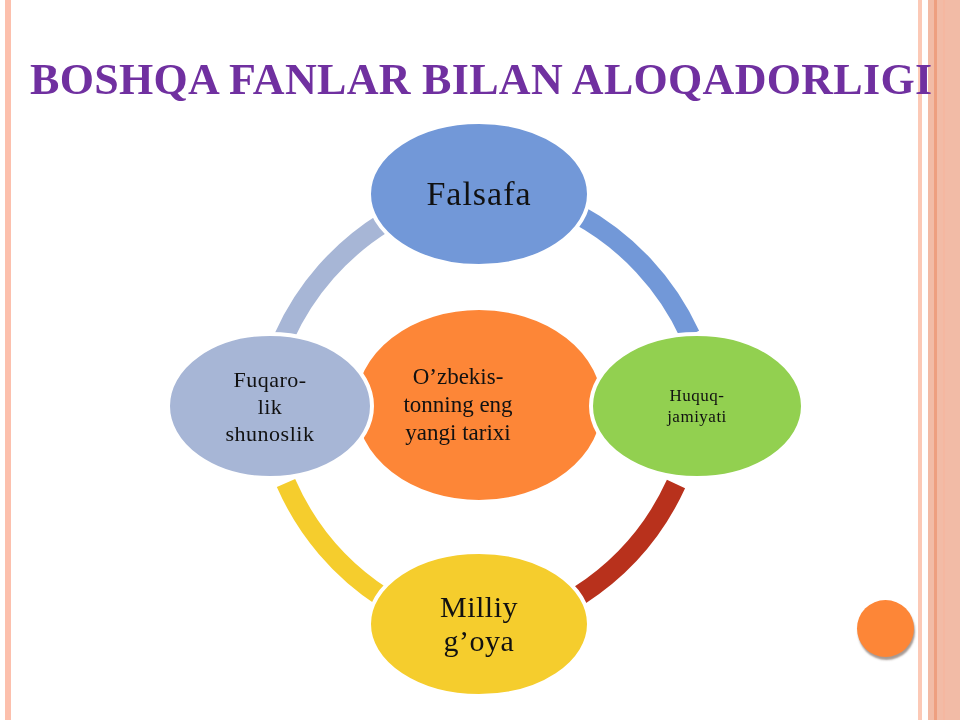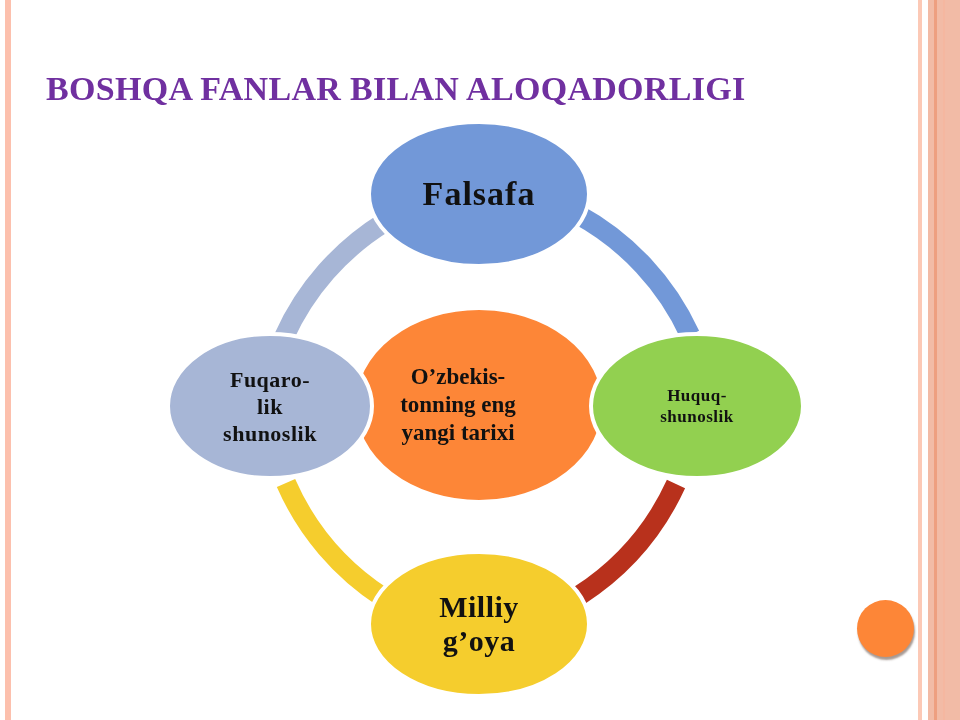--- a/index.html
+++ b/index.html
@@ -15,27 +15,27 @@
     .right-band {
       position: absolute; top: 0; height: 720px;
     }
     .rb1 { left: 918px; width: 4px; background: #fcc9b6; }
     .rb2 { left: 928px; width: 32px; background: #f2bba6; }
     .rb3 { left: 934px; width: 3px; background: #ee9f80; }
     .rb4 { left: 943px; width: 2px; background: #f5b7a0; }
     .title {
       position: absolute; left: 30px; top: 54px;
       font-family: "Liberation Serif", serif;
-      font-weight: bold; font-size: 34px; letter-spacing: 0.3px;
-      color: #7030a0; white-space: nowrap; margin: 16px;
+      font-weight: bold; font-size: 44px; letter-spacing: 0.3px;
+      color: #7030a0; white-space: nowrap; margin: 0;
     }
     svg.diagram { position: absolute; left: 0; top: 0; }
     .node-label {
       position: absolute; display: flex; align-items: center; justify-content: center;
-      text-align: center; font-family: "Liberation Serif", serif; font-weight: bold;
+      text-align: center; font-family: "Liberation Serif", serif; font-weight: normal;
       color: #111111; white-space: pre-line;
     }
     .deco-dot {
       position: absolute; left: 857px; top: 600px; width: 57px; height: 57px;
       border-radius: 50%; background: #fd8637;
       box-shadow: 1px 3px 2px rgba(120,100,90,0.65);
     }
   </style>
 </head>
 <body>
@@ -61,20 +61,20 @@
   <ellipse cx="697" cy="406" rx="106" ry="72" fill="#92d050" stroke="#ffffff" stroke-width="4"></ellipse>
   <ellipse cx="479" cy="624" rx="110" ry="72" fill="#f5cd2d" stroke="#ffffff" stroke-width="4"></ellipse>
   <ellipse cx="270" cy="406" rx="102" ry="72" fill="#a7b6d6" stroke="#ffffff" stroke-width="4"></ellipse>
 </svg>
 
 <div class="node-label" style="left:358px; top:345px; width:200px; height:120px; font-size:23px; line-height:28px;">O’zbekis-
 tonning eng
 yangi tarixi</div>
 <div class="node-label" style="left:379px; top:164px; width:200px; height:60px; font-size:34px; letter-spacing:1px;">Falsafa</div>
 <div class="node-label" style="left:617px; top:376px; width:160px; height:60px; font-size:17px; line-height:21px; letter-spacing:0.5px;">Huquq-
-shunoslik</div>
+jamiyati</div>
 <div class="node-label" style="left:389px; top:576px; width:180px; height:96px; font-size:30px; line-height:34px; letter-spacing:0.5px;text-align:center;">Milliy
 g’oya</div>
 <div class="node-label" style="left:190px; top:356px; width:160px; height:100px; font-size:22px; line-height:27px; letter-spacing:0.5px;">Fuqaro-
 lik
 shunoslik</div>
 
 <div class="deco-dot"></div>
 
 </body></html>

